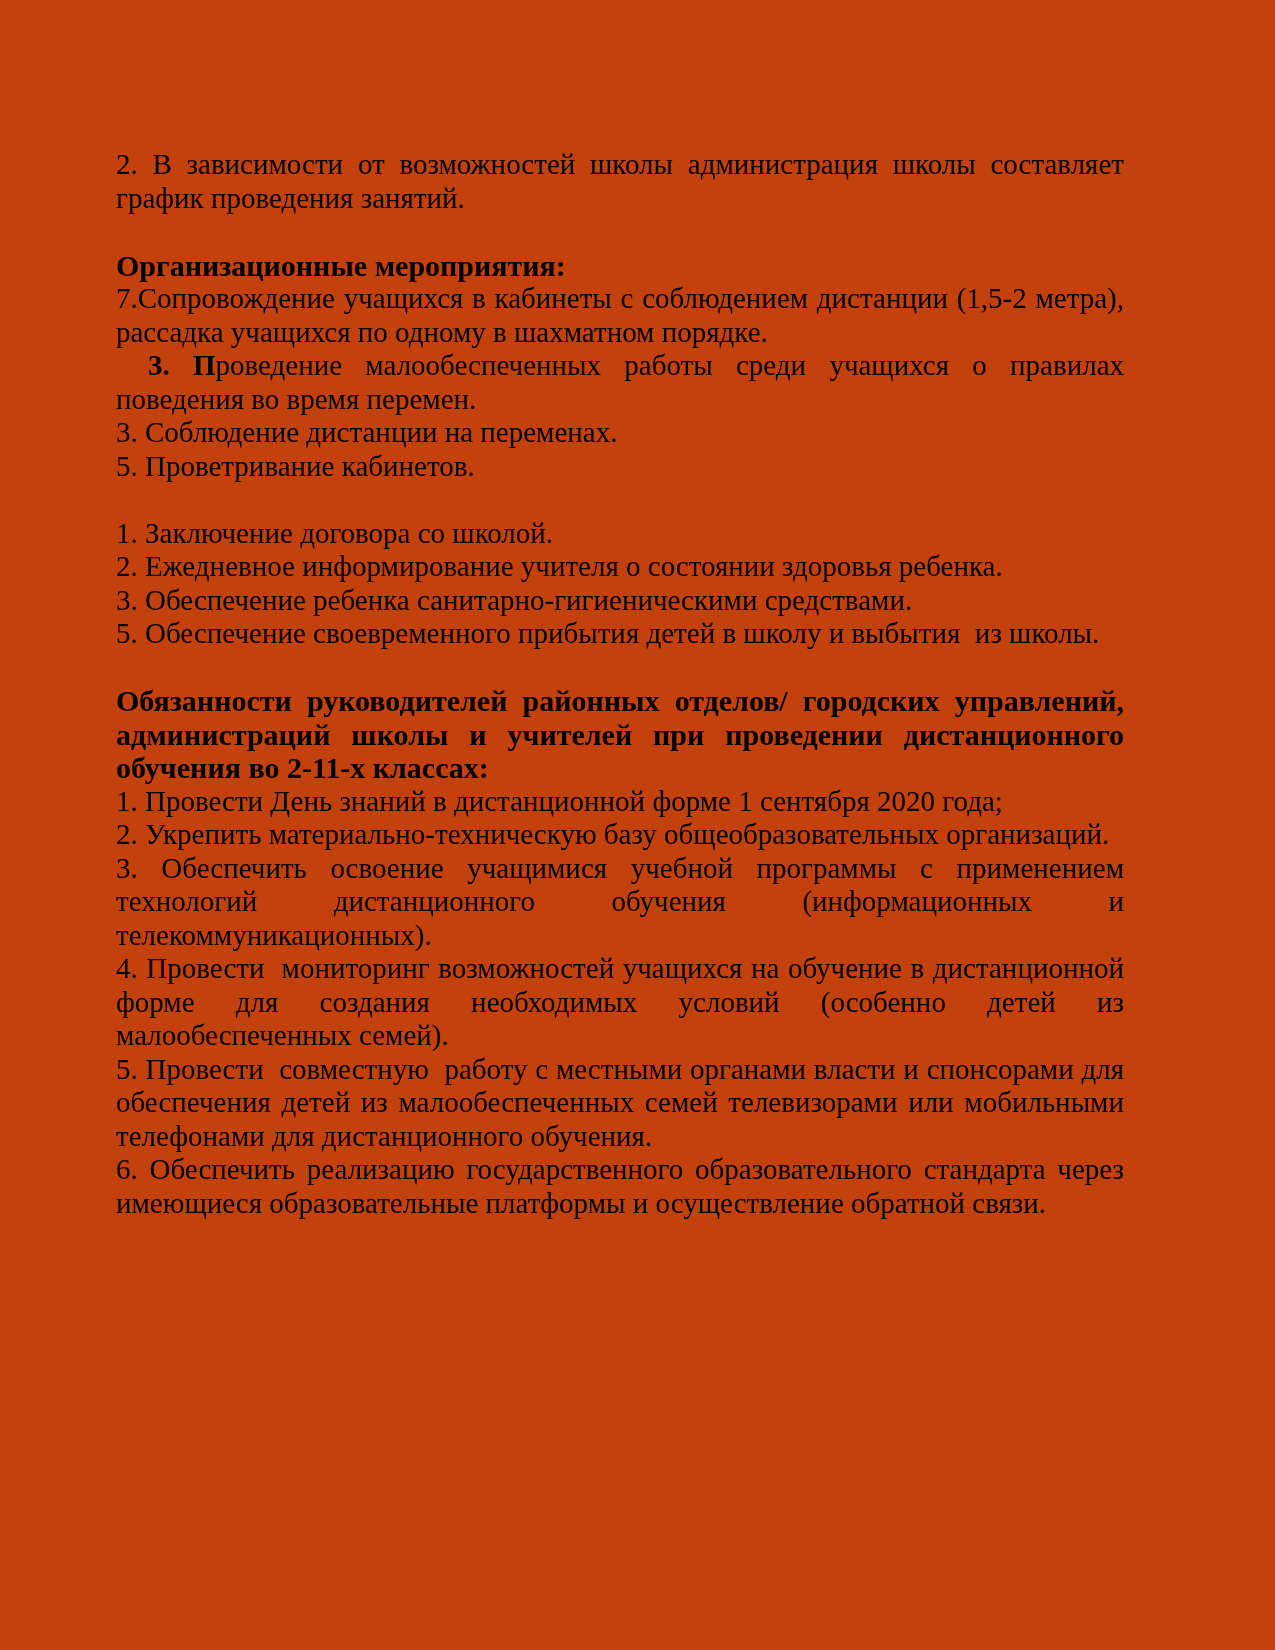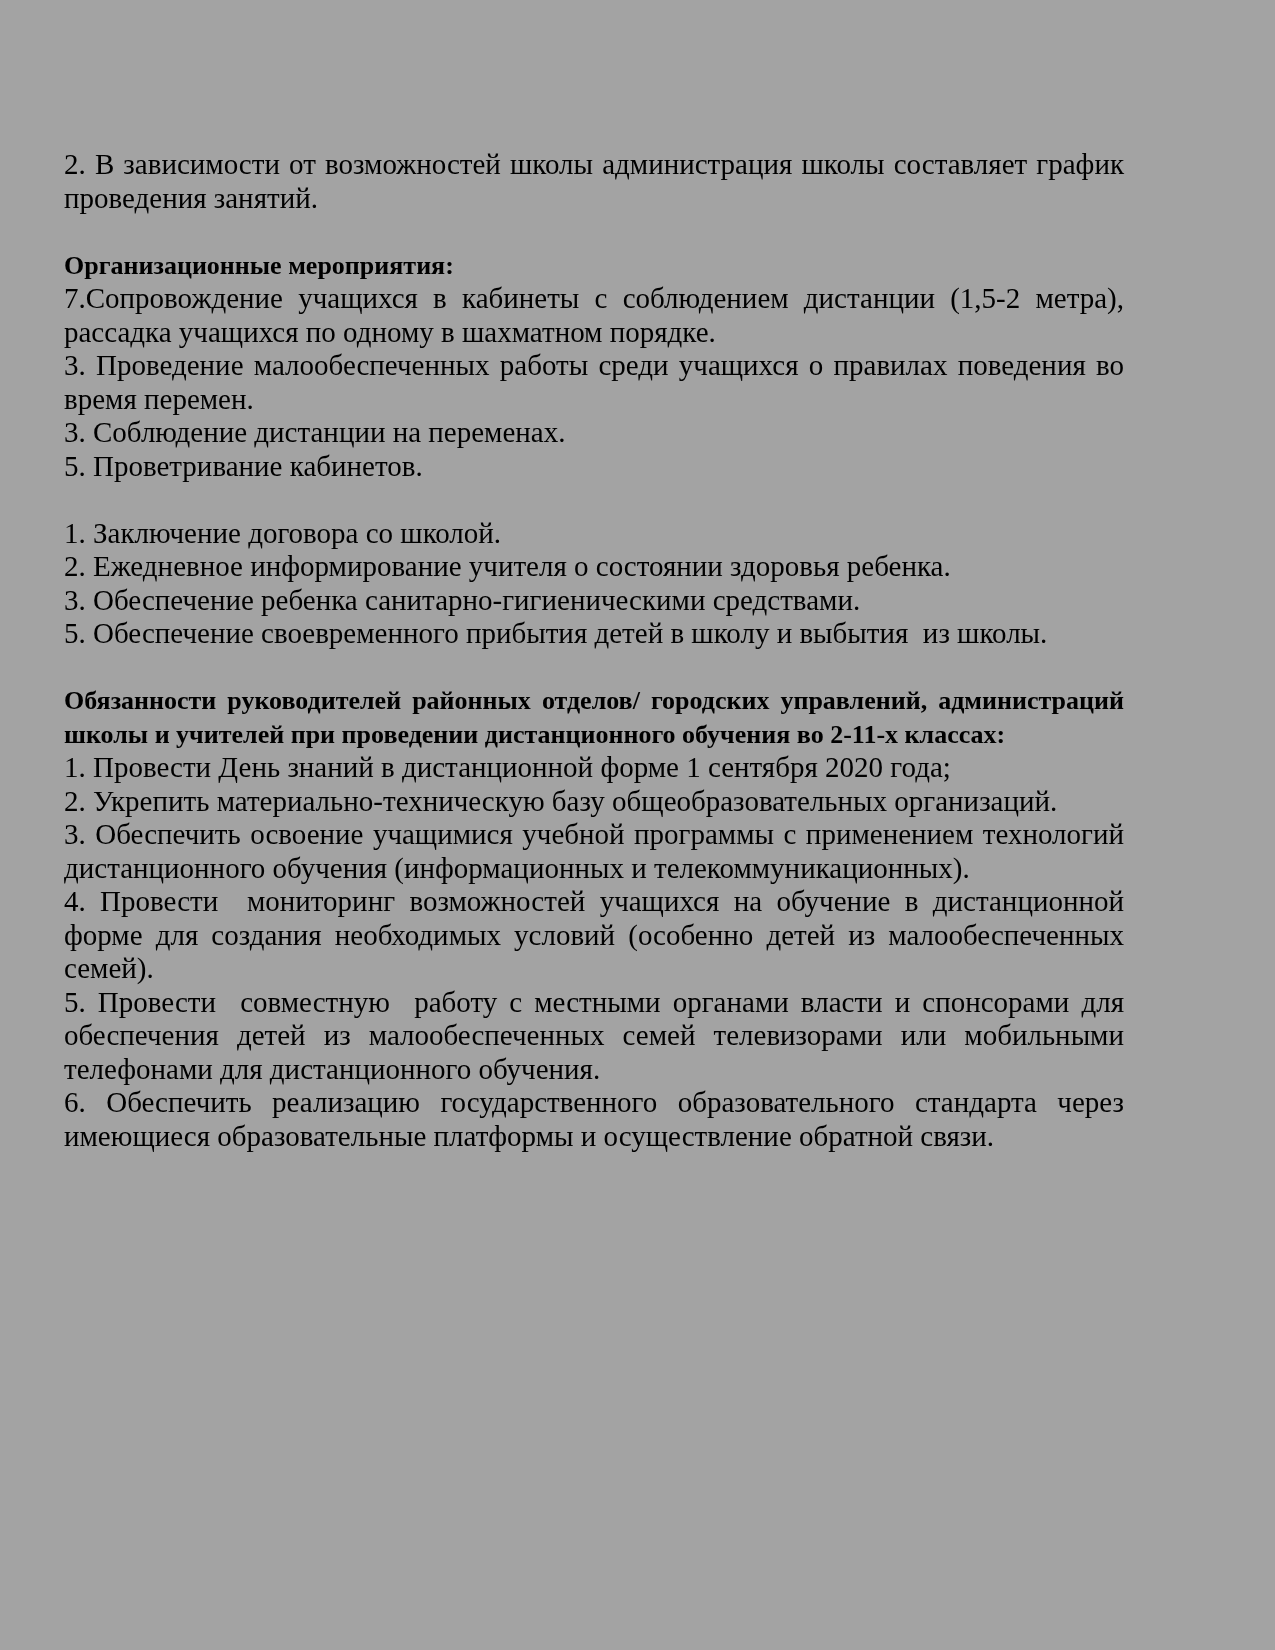--- a/index.html
+++ b/index.html
@@ -9,41 +9,42 @@
   }
   body {
     width: 1275px;
     height: 1650px;
     overflow: hidden;
   }
   .page {
     box-sizing: border-box;
     width: 1275px;
     height: 1650px;
-    padding: 148px 151px 0 64px;
-    background: #a3a3a3;
+    padding: 148px 151px 0 116px;
+    background: #c2410c;
     color: #000000;
     font-family: "Liberation Serif", "DejaVu Serif", serif;
     font-size: 29px;
     line-height: 33.5px;
   }
   .para, .heading {
     margin: 0;
     padding: 0;
     text-align: justify;
   }
   .heading {
     font-weight: bold;
-    font-size: 26px;
+    font-size: 30px;
   }
   .blank-line {
     height: 33.5px;
   }
   .bold-run {
-    font-weight: normal;
+    font-weight: bold;
+    margin-left: 32px;
   }
 </style>
 </head>
 <body>
 
 <div class="page">
 
   <p class="para">2. В зависимости от возможностей школы администрация школы составляет график проведения занятий.</p>
 
   <div class="blank-line"></div>

